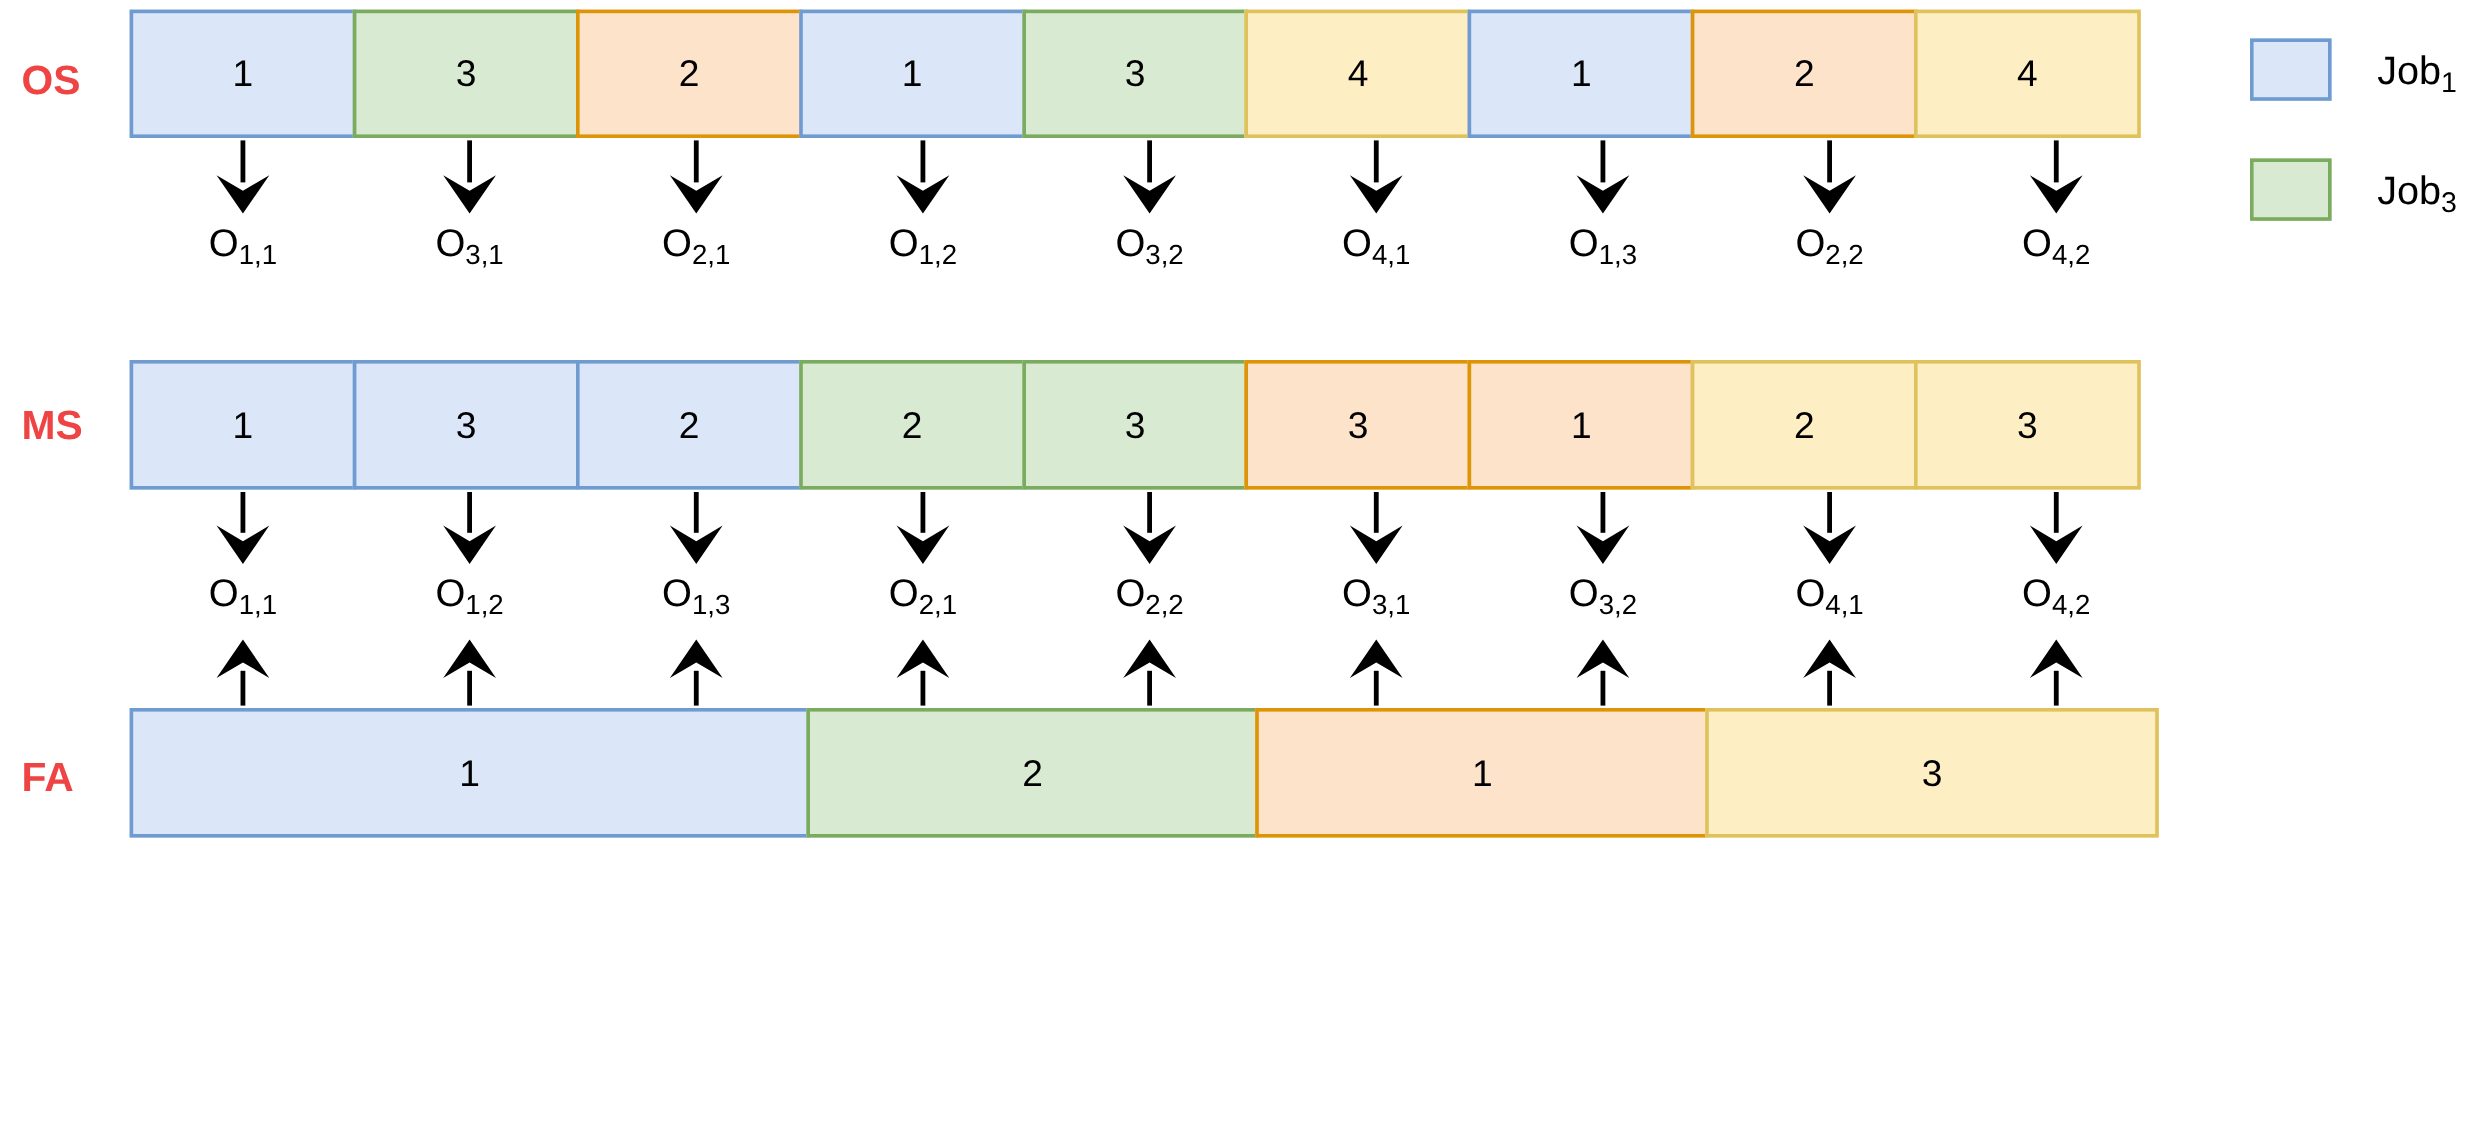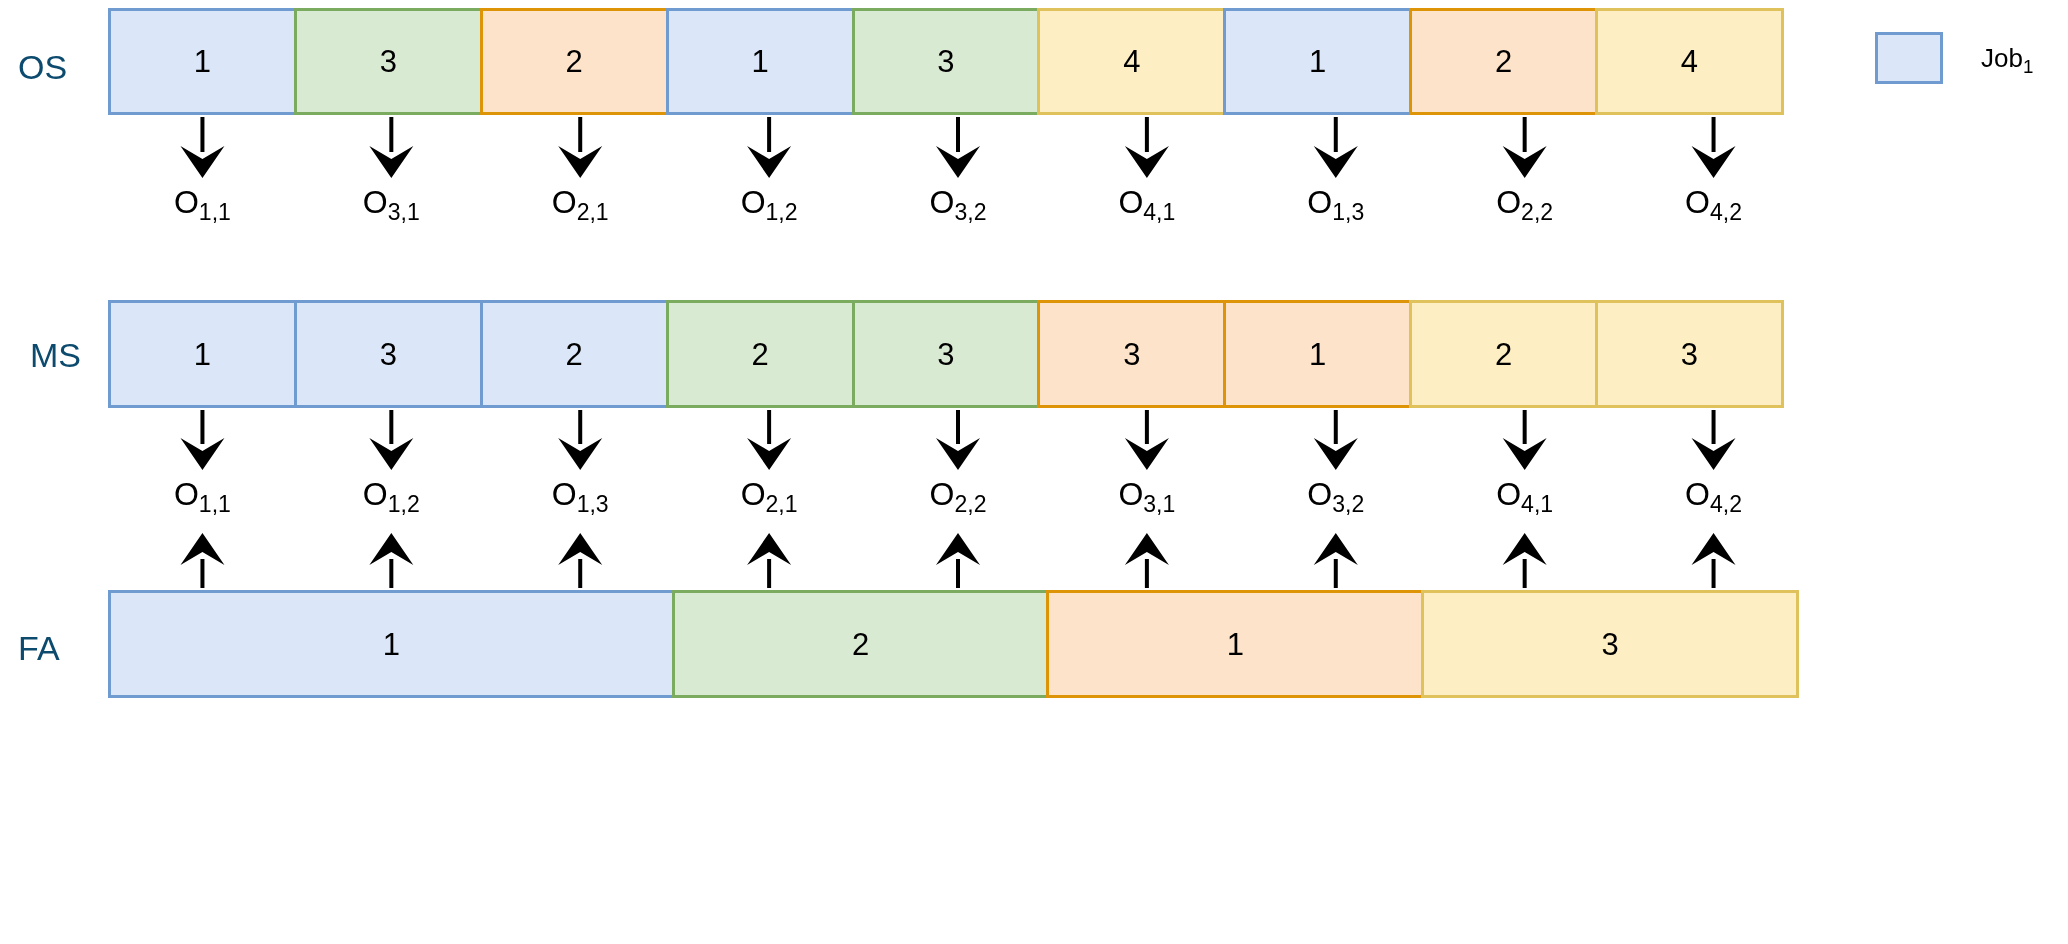--- a/index.html
+++ b/index.html
@@ -20,22 +20,23 @@
     position: relative;
     width: 2068px;
     height: 944px;
   }
 
   
   .row-label {
     position: absolute;
     font-size: 34px;
     line-height: 1;
-    color: #0c4a6e;
+    color: #ef4444;
     white-space: nowrap;
+    font-weight: bold;
   }
 
   
   .band {
     position: absolute;
     display: flex;
     box-sizing: border-box;
   }
   .cell {
     box-sizing: border-box;
@@ -98,21 +99,21 @@
   .legend-swatch {
     width: 68px;
     height: 52px;
     box-sizing: border-box;
     border-style: solid;
     border-width: 3px;
     flex: 0 0 auto;
   }
   .legend-text {
     margin-left: 38px;
-    font-size: 26px;
+    font-size: 33px;
     line-height: 1;
     white-space: nowrap;
   }
   .legend-text sub {
     font-size: 0.72em;
     line-height: 0;
     vertical-align: baseline;
     position: relative;
     top: 0.30em;
   }
@@ -141,21 +142,21 @@
       <div class="op-label" style="left: 391.333px; top: 186px;"><span>O</span><sub>3,1</sub></div>
       <div class="op-label" style="left: 580.222px; top: 186px;"><span>O</span><sub>2,1</sub></div>
       <div class="op-label" style="left: 769.111px; top: 186px;"><span>O</span><sub>1,2</sub></div>
       <div class="op-label" style="left: 958px; top: 186px;"><span>O</span><sub>3,2</sub></div>
       <div class="op-label" style="left: 1146.89px; top: 186px;"><span>O</span><sub>4,1</sub></div>
       <div class="op-label" style="left: 1335.78px; top: 186px;"><span>O</span><sub>1,3</sub></div>
       <div class="op-label" style="left: 1524.67px; top: 186px;"><span>O</span><sub>2,2</sub></div>
       <div class="op-label" style="left: 1713.56px; top: 186px;"><span>O</span><sub>4,2</sub></div>
     </div>
 
-  <div class="row-label" style="left:30px; top:338px;">MS</div>
+  <div class="row-label" style="left:18px; top:338px;">MS</div>
 
   <div class="band" id="ms-band" style="left:108px; top:300px; width:1700px; height:108px;">
       <div class="cell job1" style="flex: 0 0 188.889px;">1</div>
       <div class="cell job1" style="flex: 0 0 188.889px;">3</div>
       <div class="cell job1" style="flex: 0 0 188.889px;">2</div>
       <div class="cell job3" style="flex: 0 0 188.889px;">2</div>
       <div class="cell job3" style="flex: 0 0 188.889px;">3</div>
       <div class="cell job2" style="flex: 0 0 188.889px;">3</div>
       <div class="cell job2" style="flex: 0 0 188.889px;">1</div>
       <div class="cell job4" style="flex: 0 0 188.889px;">2</div>
@@ -238,15 +239,19 @@
       <path d="M 1713.5555555555554 470 L 1691.5555555555554 438 L 1713.5555555555554 451 L 1735.5555555555554 438 Z" fill="#000000"></path>
       <line x1="1713.5555555555554" y1="588" x2="1713.5555555555554" y2="559" stroke="#000000" stroke-width="4"></line>
       <path d="M 1713.5555555555554 533 L 1691.5555555555554 565 L 1713.5555555555554 552 L 1735.5555555555554 565 Z" fill="#000000"></path>
     </svg>
 
   <div id="legend">
       <div class="legend-row">
         <div class="legend-swatch job1"></div>
         <div class="legend-text"><span>Job</span><sub>1</sub></div>
       </div>
+      <div class="legend-row">
+        <div class="legend-swatch job3"></div>
+        <div class="legend-text"><span>Job</span><sub>3</sub></div>
+      </div>
     </div>
 
 </div>
 
 </body></html>

